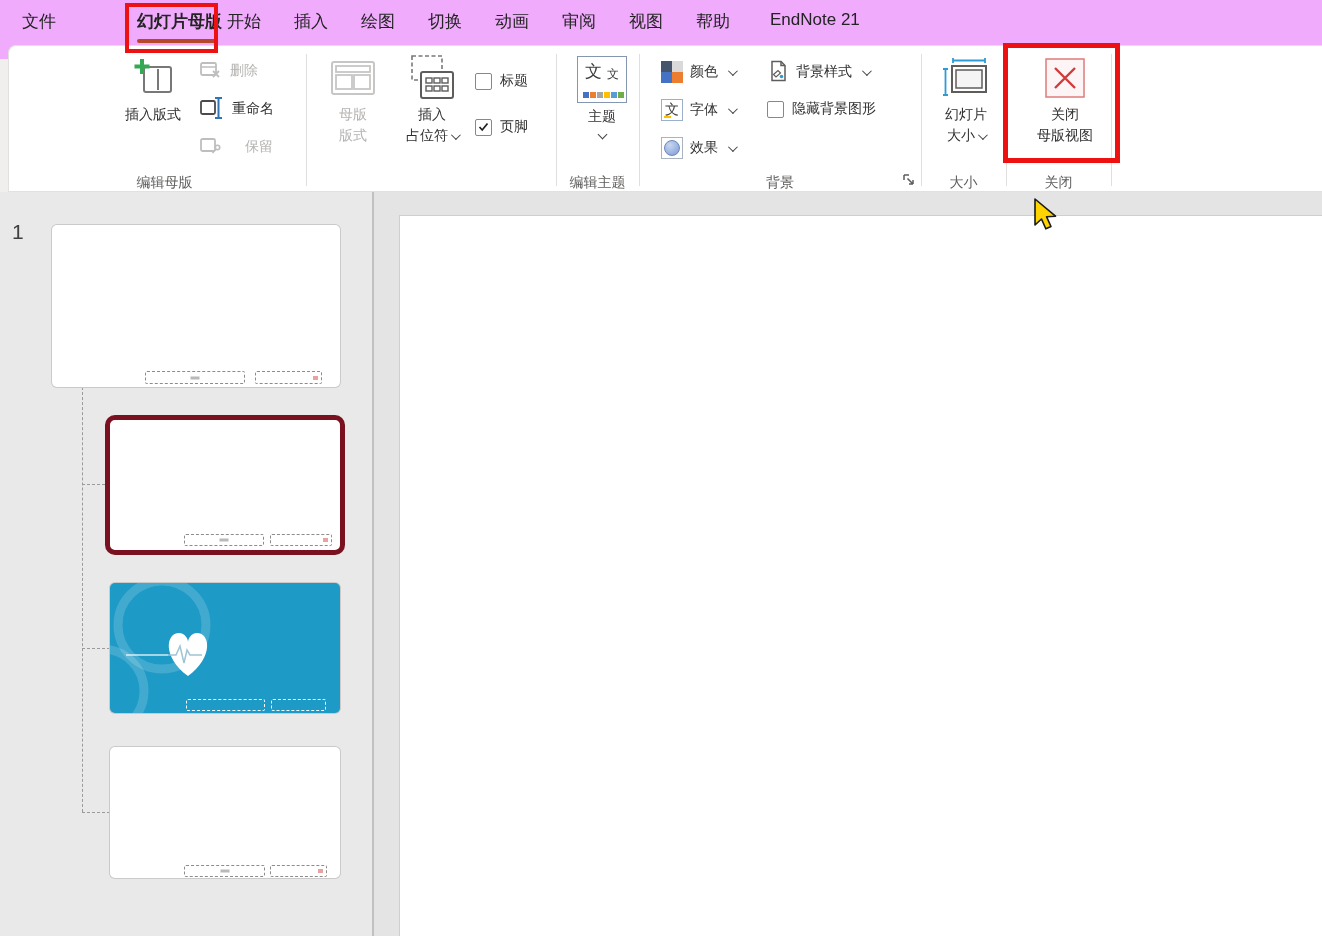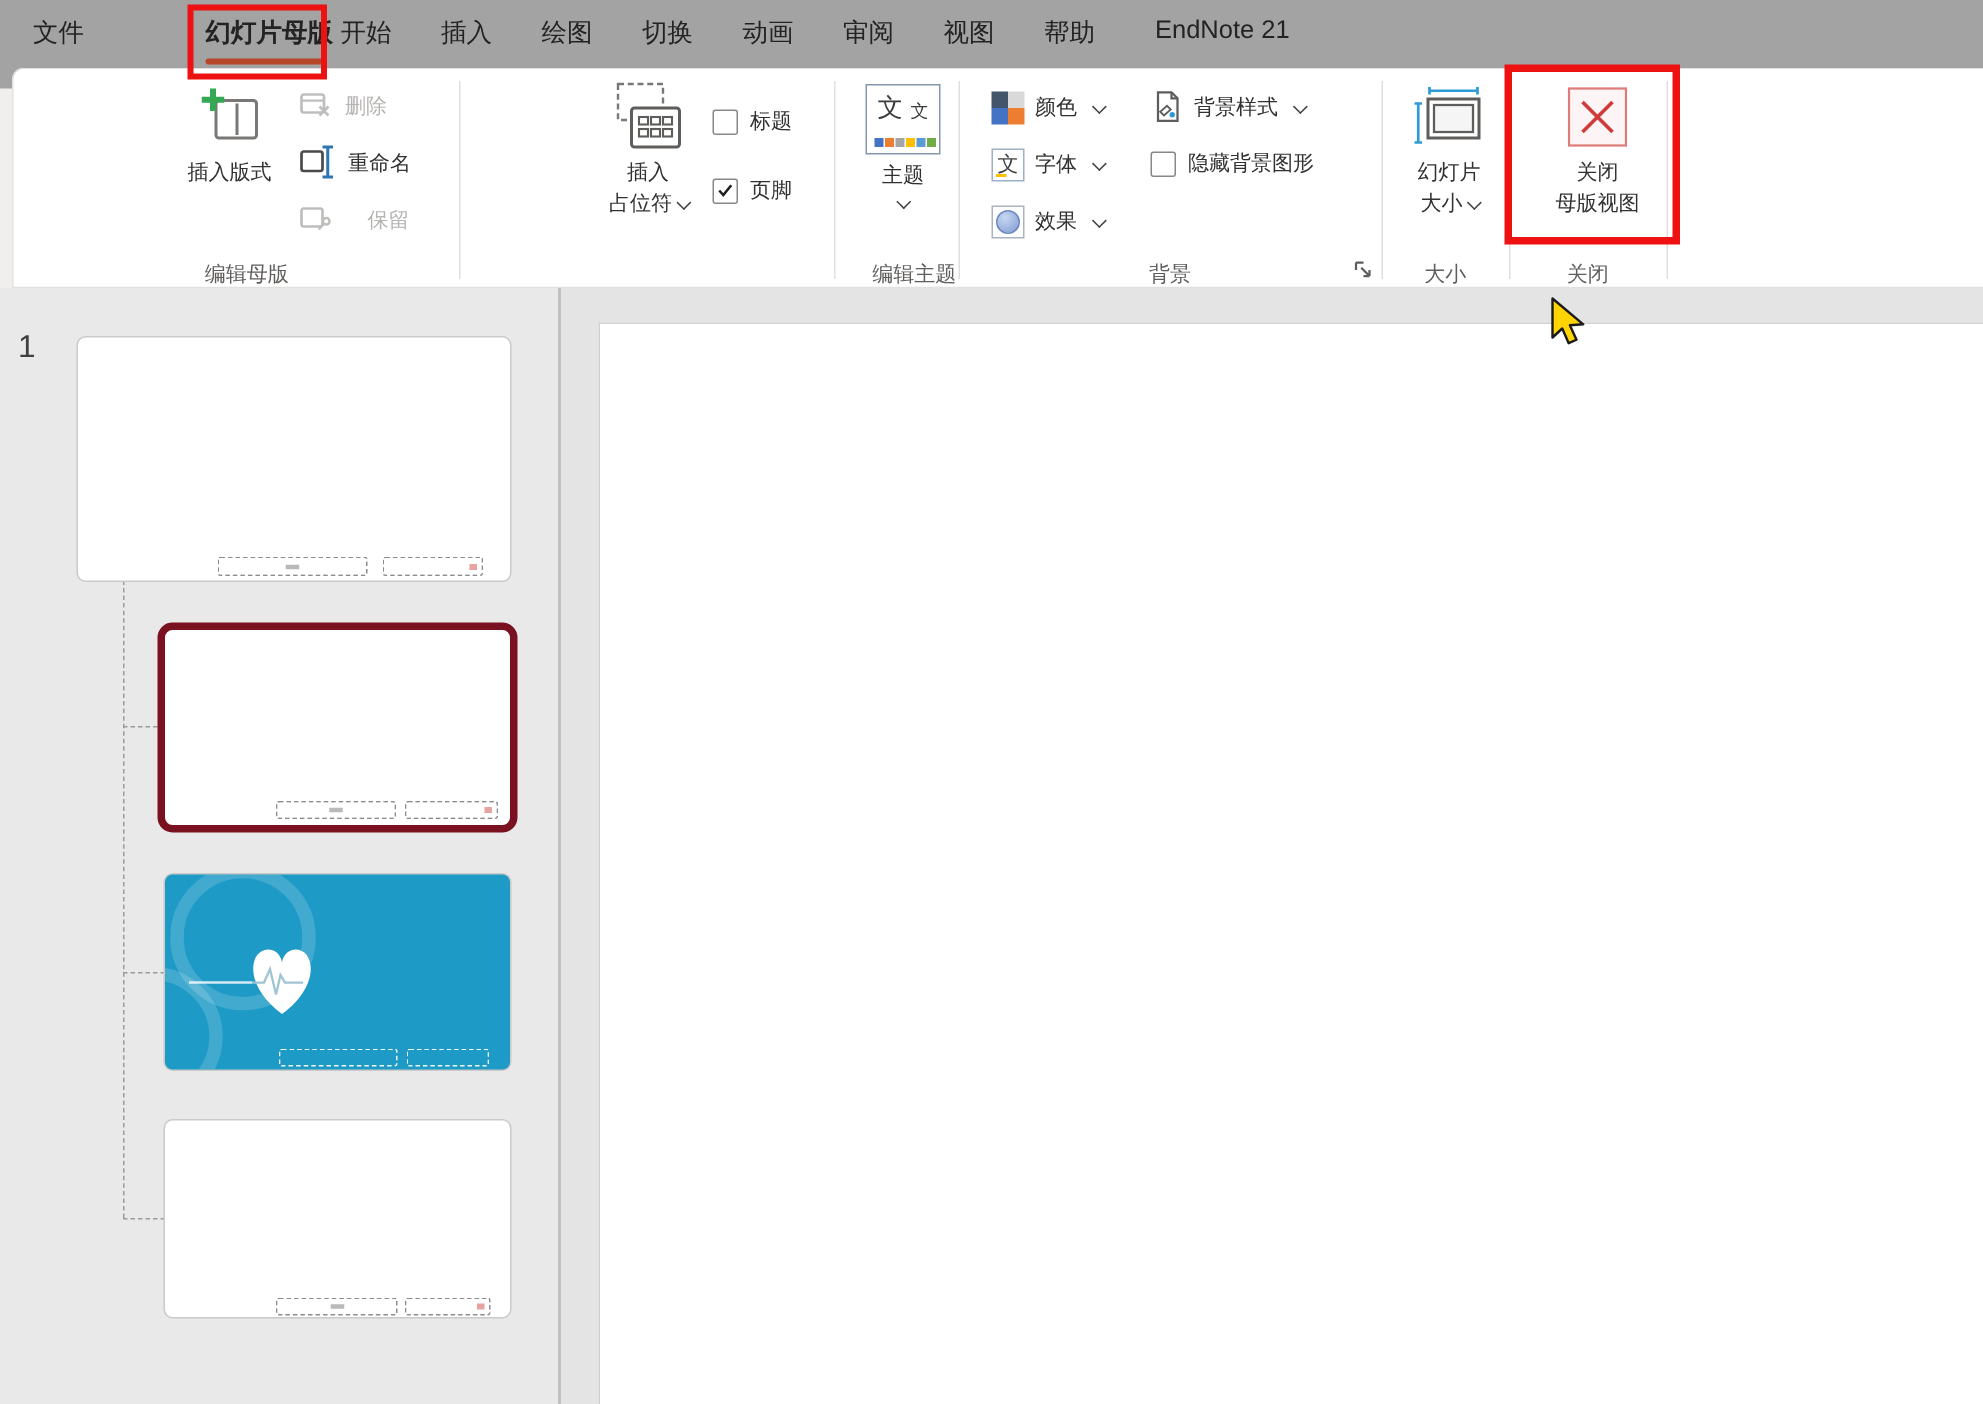--- a/index.html
+++ b/index.html
@@ -1,20 +1,20 @@
 <!DOCTYPE html>
 <html><head>
 <meta charset="utf-8">
 <style>
   * { margin:0; padding:0; box-sizing:border-box; }
   html,body { width:1322px; height:936px; overflow:hidden; }
   body { font-family:"Liberation Sans","DejaVu Sans",sans-serif; background:#f1efee; position:relative; color:#262626; }
 
   
-  .tabbar { position:absolute; left:0; top:0; width:1322px; height:59px; background:#a3a3a3; }
+  .tabbar { position:absolute; left:0; top:0; width:1322px; height:59px; background:#f0abfc; }
   .tab { position:absolute; top:10px; height:26px; font-size:17px; color:#232323; white-space:nowrap; cursor:default; }
   .tab.active { font-weight:bold; }
   .tab-underline { position:absolute; left:137px; top:39px; width:79px; height:4px; background:#b7472a; border-radius:2px; }
   .anno-box { position:absolute; border:4px solid #ee1111; z-index:50; pointer-events:none; }
   .anno-tab { left:125px; top:3px; width:93px; height:50px; }
   .anno-close { left:1003px; top:43px; width:117px; height:120px; border-width:5px; }
 
   
   .ribbon { position:absolute; left:8px; top:45px; width:1314px; height:147px; background:#ffffff; border:1px solid #e3e1e0; border-radius:8px 0 0 0; border-right:none; }
   .rsep { position:absolute; top:8px; height:172px; width:1px; background:#e1dfdd; }
@@ -134,20 +134,32 @@
           <circle cx="18.5" cy="13.5" r="2.2" fill="none" stroke="#c0bebc" stroke-width="1.6"></circle>
           <line x1="17" y1="15" x2="13.5" y2="19" stroke="#c0bebc" stroke-width="1.6"></line>
         </svg>
     </span>
     <span>保留</span>
   </div>
 
   <div class="grouplabel" style="left:14px; width:283px;">编辑母版</div>
   <div class="rsep" style="left:297px"></div>
 
+  <div class="bigbtn disabled" style="left:312px; width:64px;">
+    <span class="icoarea">
+      <svg width="46" height="38" viewBox="0 0 46 38">
+          <rect x="2" y="3" width="42" height="32" rx="2" fill="#fff" stroke="#c8c6c4" stroke-width="2"></rect>
+          <rect x="6" y="7" width="34" height="6" fill="none" stroke="#c8c6c4" stroke-width="1.8"></rect>
+          <rect x="6" y="16" width="16" height="14" fill="none" stroke="#c8c6c4" stroke-width="1.8"></rect>
+          <rect x="24" y="16" width="16" height="14" fill="none" stroke="#c8c6c4" stroke-width="1.8"></rect>
+        </svg>
+    </span>
+    <span class="lbl">母版</span>
+    <span class="lbl">版式</span>
+  </div>
 
   <div class="bigbtn" style="left:382px; width:82px;">
     <span class="icoarea">
       <svg width="48" height="50" viewBox="0 0 48 50">
           <rect x="4" y="3" width="30" height="24" fill="#fff" stroke="#7a7876" stroke-width="1.6" stroke-dasharray="4 2.5"></rect>
           <rect x="13" y="19" width="32" height="26" rx="2" fill="#fff" stroke="#5f5d5b" stroke-width="2"></rect>
           <g stroke="#5f5d5b" stroke-width="1.4" fill="none">
             <rect x="18" y="25" width="6" height="5"></rect>
             <rect x="26" y="25" width="6" height="5"></rect>
             <rect x="34" y="25" width="6" height="5"></rect>
@@ -193,21 +205,21 @@
             <i style="background:#ffc000"></i>
             <i style="background:#5b9bd5"></i>
             <i style="background:#70ad47"></i>
           </span>
       </span>
     </span>
     <span class="lbl">主题</span>
     <span class="chv below"></span>
   </div>
 
-  <div class="grouplabel" style="left:547px; width:83px;margin-left:12px;">编辑主题</div>
+  <div class="grouplabel" style="left:547px; width:83px;">编辑主题</div>
   <div class="rsep" style="left:630px"></div>
 
   <div class="smallbtn" style="left:652px; top:13px;">
     <span class="colors-ico">
         <i style="background:#44546a"></i>
         <i style="background:#d9d9d9"></i>
         <i style="background:#4472c4"></i>
         <i style="background:#ed7d31"></i>
       </span>
     <span>颜色</span>

